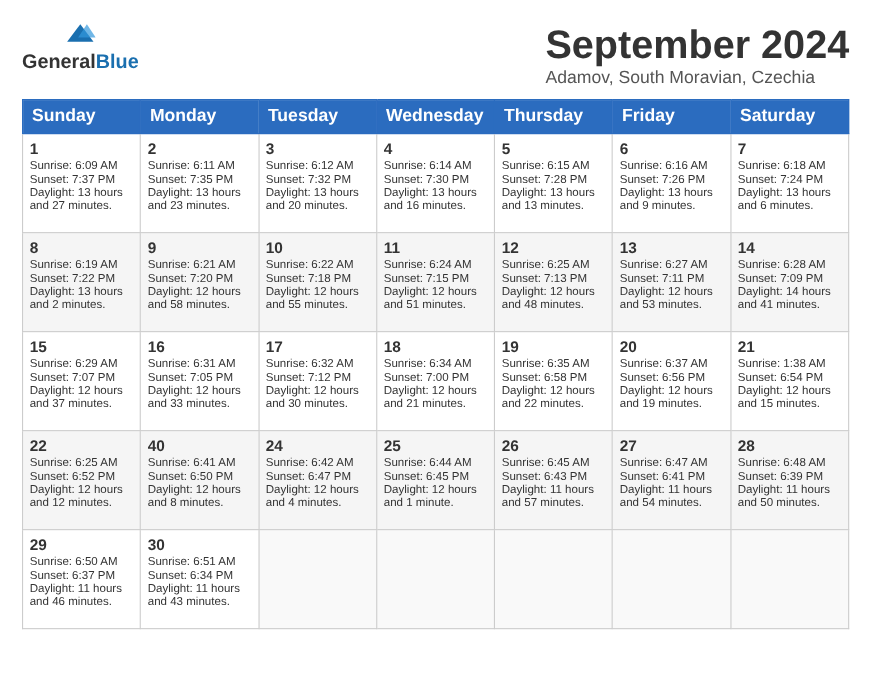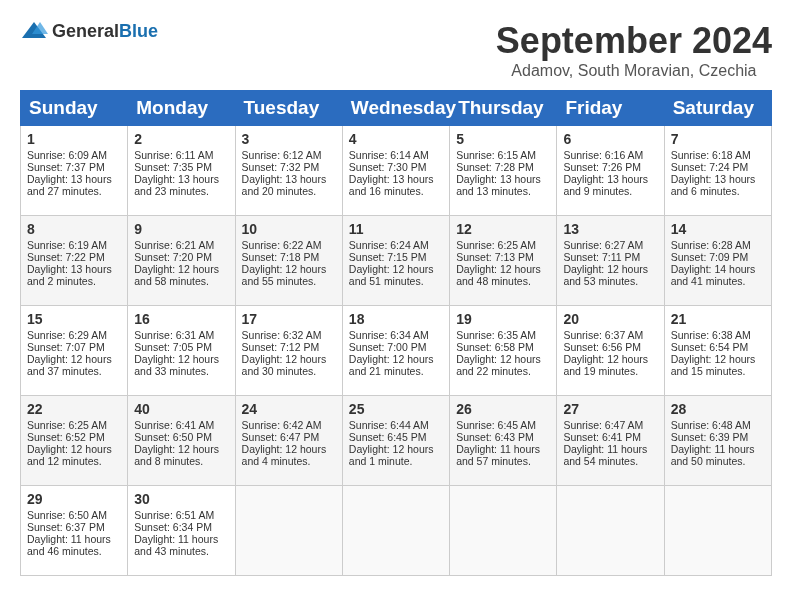--- a/index.html
+++ b/index.html
@@ -13,58 +13,59 @@
     .header-area {
       display: flex;
       justify-content: space-between;
       align-items: flex-start;
       margin-bottom: 10px;
     }
     .logo {
       display: flex;
       align-items: center;
       gap: 4px;
+      flex-direction: column;
     }
     .logo-text-general {
       font-size: 18px;
       font-weight: bold;
       color: #333;
     }
     .logo-text-blue {
       font-size: 18px;
       font-weight: bold;
       color: #1a6faf;
     }
     .logo-icon {
       width: 28px;
       height: 22px;
     }
     .title-area {
-      text-align: center;
+      text-align: left;
     }
     .month-title {
       font-size: 36px;
       font-weight: bold;
       color: #333;
     }
     .location-subtitle {
       font-size: 16px;
       color: #555;
     }
     table {
       width: 100%;
       border-collapse: collapse;
       table-layout: fixed;
     }
     th {
       background-color: #2b6cbf;
       color: #fff;
       text-align: left;
       padding: 6px 8px;
-      font-size: 19px;
+      font-size: 16px;
       font-weight: bold;
       border: 1px solid #2b6cbf;
     }
     td {
       vertical-align: top;
       padding: 5px 6px;
       font-size: 10.5px;
       color: #333;
       border: 1px solid #ccc;
       height: 90px;
@@ -235,21 +236,21 @@
         <span>Daylight: 12 hours and 22 minutes.</span>
       </td>
         <td>
         <span class="day-num">20</span>
         <span>Sunrise: 6:37 AM</span><br>
         <span>Sunset: 6:56 PM</span><br>
         <span>Daylight: 12 hours and 19 minutes.</span>
       </td>
         <td>
         <span class="day-num">21</span>
-        <span>Sunrise: 6:38 AM</span><br>
+        <span>Sunrise: 1:38 AM</span><br>
         <span>Sunset: 6:54 PM</span><br>
         <span>Daylight: 12 hours and 15 minutes.</span>
       </td>
       </tr>
       <tr>
         <td>
         <span class="day-num">22</span>
         <span>Sunrise: 6:25 AM</span><br>
         <span>Sunset: 6:52 PM</span><br>
         <span>Daylight: 12 hours and 12 minutes.</span>

